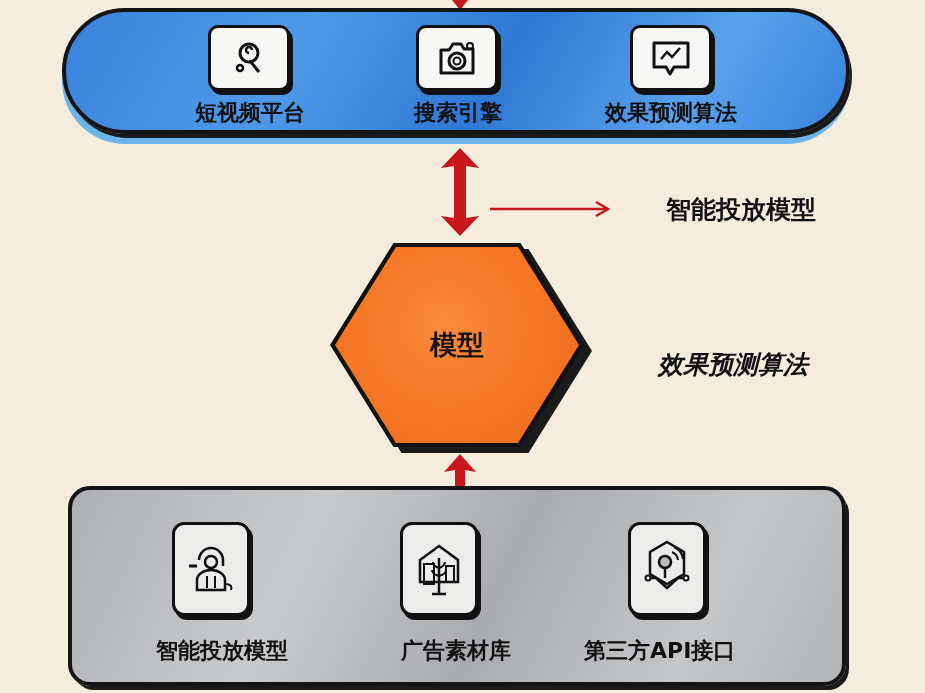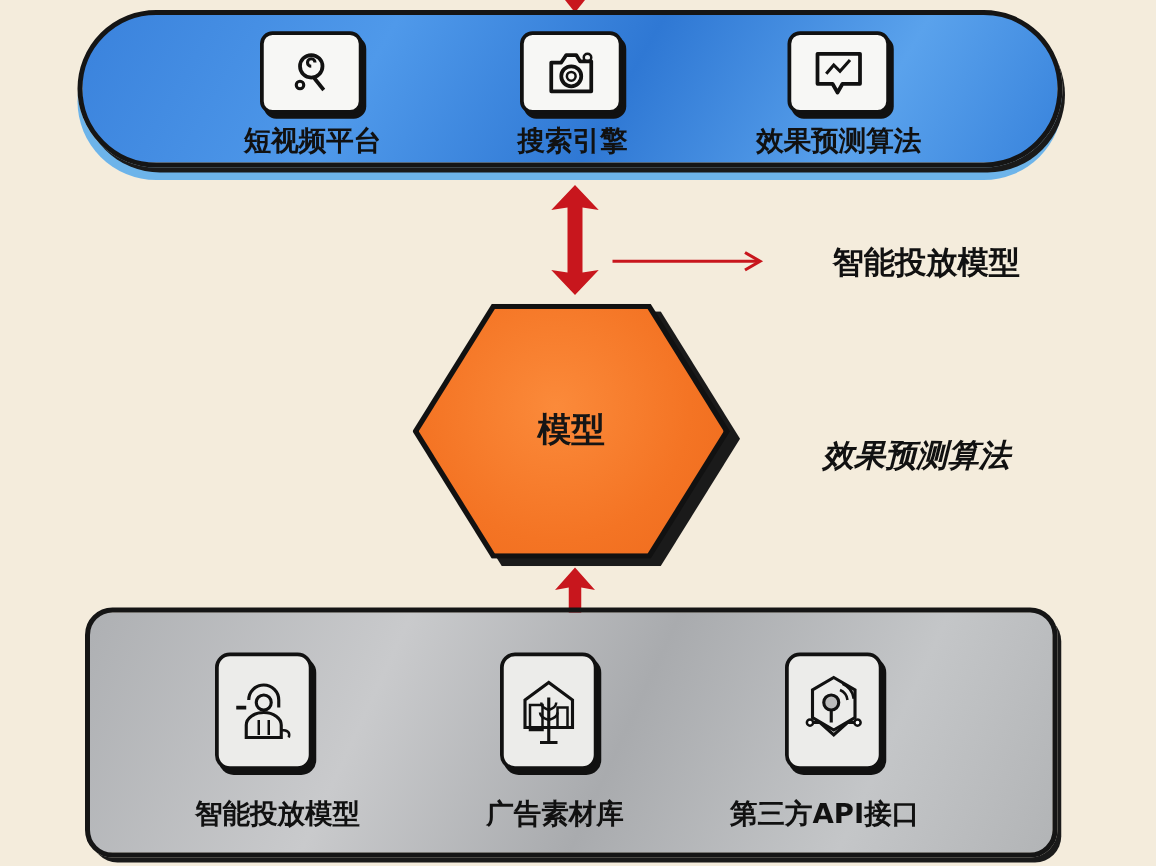--- a/index.html
+++ b/index.html
@@ -143,21 +143,21 @@
     <svg width="54" height="62" viewBox="0 0 54 62">
       <path d="M8 22 l19 -14 l19 14 v22 h-38 z" fill="none" stroke="#111" stroke-width="2.5"></path>
       <rect x="12" y="26" width="10" height="20" fill="none" stroke="#111" stroke-width="2"></rect>
       <rect x="34" y="28" width="8" height="16" fill="none" stroke="#111" stroke-width="2"></rect>
       <line x1="27" y1="20" x2="27" y2="56" stroke="#111" stroke-width="2.5"></line>
       <path d="M27 30 q-6 -2 -6 -6 M27 30 q6 -2 6 -6 M27 38 q-7 -2 -7 -6 M27 38 q7 -2 7 -6" fill="none" stroke="#111" stroke-width="2"></path>
       <line x1="20" y1="56" x2="34" y2="56" stroke="#111" stroke-width="2.5"></line>
     </svg>
   </div>
 </div>
-<div class="abs label" style="left:374px;top:636px;width:140px;">广告素材库</div>
+<div class="abs label" style="left:386px;top:636px;width:140px;">广告素材库</div>
 
 <div class="abs" style="left:628px;top:522px;">
   <div class="tile big">
     <svg width="54" height="62" viewBox="0 0 54 62">
       <polygon points="27,4 44,14 44,36 27,46 10,36 10,14" fill="none" stroke="#111" stroke-width="2.5"></polygon>
       <circle cx="25" cy="24" r="6" fill="#bbb" stroke="#111" stroke-width="2.5"></circle>
       <path d="M32 14 a10 10 0 0 1 6 8 M34 9 a15 15 0 0 1 9 12" fill="none" stroke="#111" stroke-width="2"></path>
       <line x1="25" y1="30" x2="25" y2="40" stroke="#111" stroke-width="2.5"></line>
       <polyline points="8,40 16,40 27,50 38,40 46,40" fill="none" stroke="#111" stroke-width="2.5"></polyline>
       <circle cx="8" cy="40" r="2.5" fill="#fff" stroke="#111" stroke-width="2"></circle>

